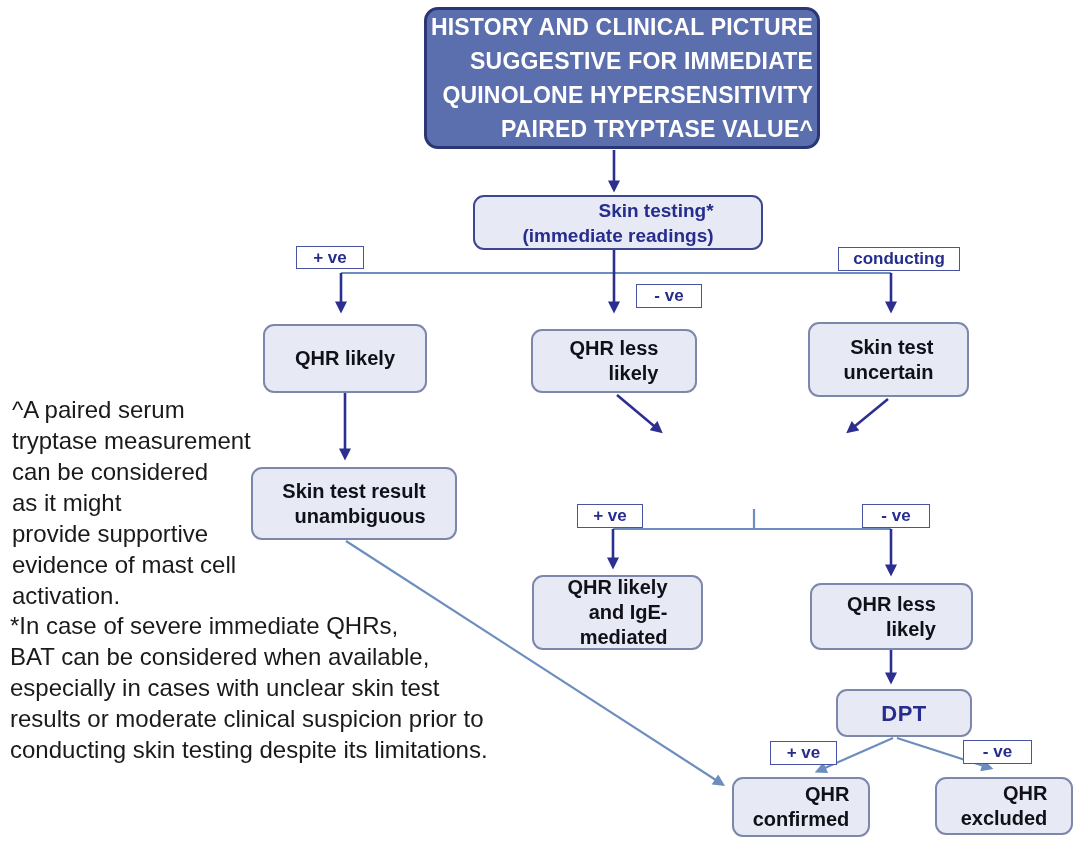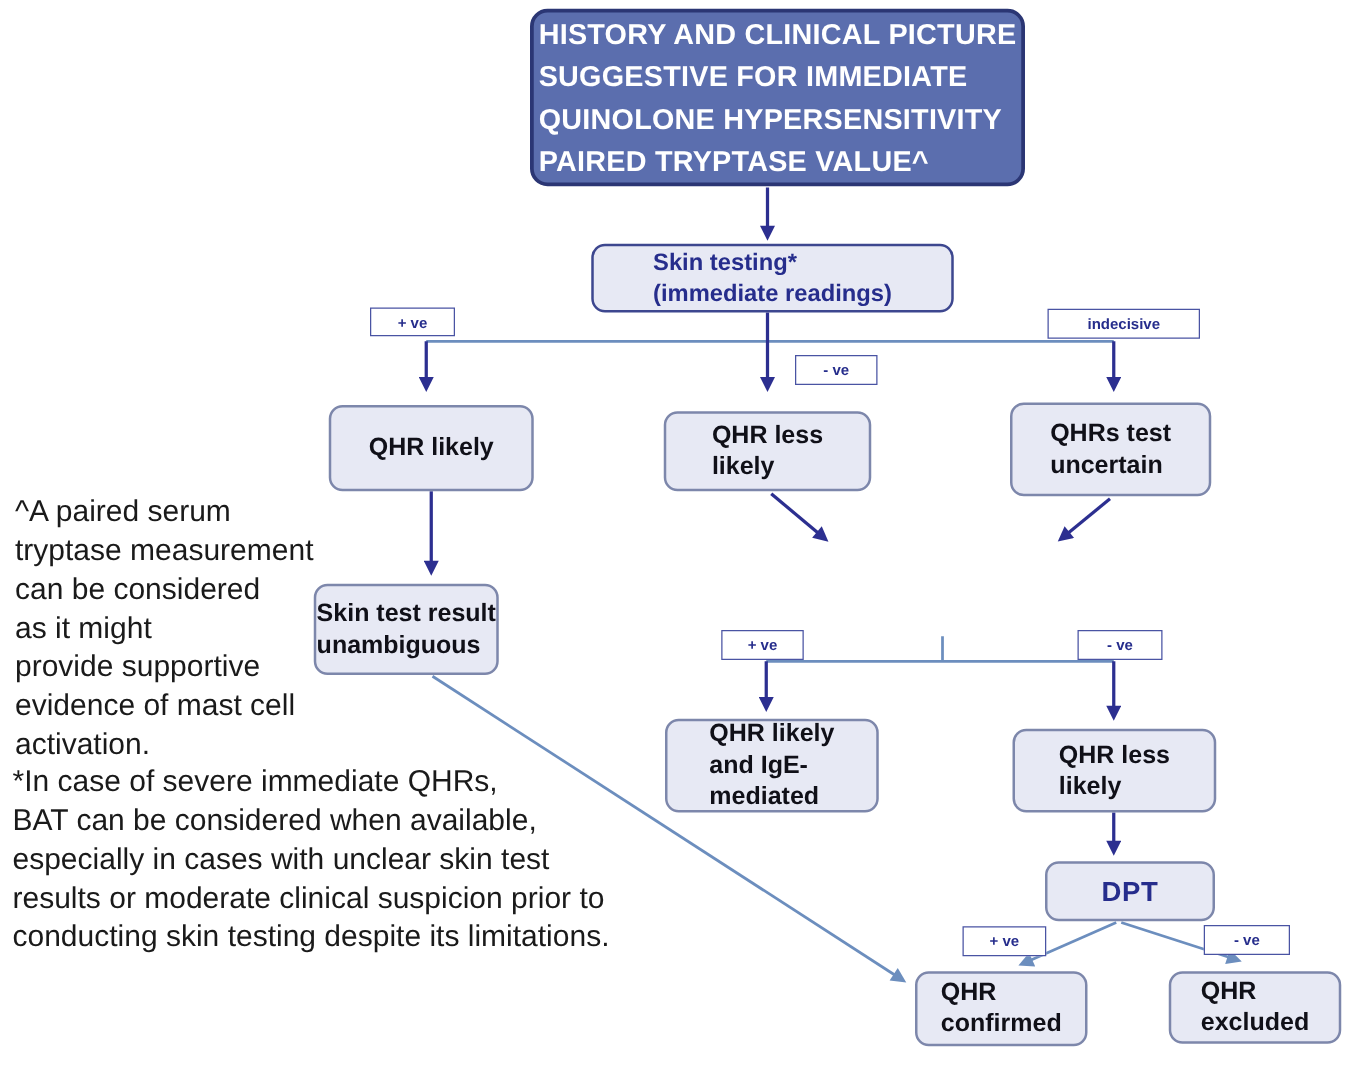--- a/index.html
+++ b/index.html
@@ -3,37 +3,37 @@
 <meta charset="utf-8">
 <style>
   html,body{margin:0;padding:0;background:#ffffff;}
   .stage{
     position:relative;width:1080px;height:863px;background:#ffffff;overflow:hidden;
     font-family:"Liberation Sans",sans-serif;
   }
   .stage svg{position:absolute;left:0;top:0;}
   .node{
     position:absolute;display:flex;align-items:center;justify-content:center;
-    text-align:left;background:#e7e9f4;border:2px solid #7d87ab;border-radius:11px;
+    text-align:right;background:#e7e9f4;border:2px solid #7d87ab;border-radius:11px;
     font-weight:bold;color:#101018;font-size:20px;line-height:25px;white-space:pre-line;
     box-sizing:border-box;
   }
   .node--header{
     background:#5b6eae;border:3px solid #2b3674;border-radius:14px;color:#ffffff;
     font-size:23px;line-height:34px;letter-spacing:.2px;
   }
   .node--navyborder{border-color:#3d478f;}
   .t-navy{color:#262d8c;}
   .node--skin{font-size:19px;line-height:25px;}
   .node--bat{font-size:26px;letter-spacing:1px;}
   .node--dpt{font-size:22px;letter-spacing:.5px;}
   .elabel{
     position:absolute;display:flex;align-items:center;justify-content:center;
     background:#ffffff;border:1.5px solid #4953a3;color:#262d8c;font-weight:bold;
-    font-size:12px;box-sizing:border-box;white-space:pre;
+    font-size:17px;box-sizing:border-box;white-space:pre;
   }
   .note{
     position:absolute;color:#1a1a1a;font-size:24px;line-height:31px;white-space:pre-line;
   }
 </style>
 </head>
 <body>
 
 <div class="stage">
 
@@ -73,45 +73,45 @@
 PAIRED TRYPTASE VALUE^</div>
 
   <div class="node node--navyborder node--skin t-navy" style="left:473px;top:195px;width:290px;height:55px;">Skin testing*
 (immediate readings)</div>
 
   <div class="node" style="left:263px;top:324px;width:164px;height:69px;">QHR likely</div>
 
   <div class="node" style="left:531px;top:329px;width:166px;height:64px;">QHR less
 likely</div>
 
-  <div class="node" style="left:808px;top:322px;width:161px;height:75px;">QHRs test
+  <div class="node" style="left:808px;top:322px;width:161px;height:75px;">Skin test
 uncertain</div>
 
-  <div class="node" style="left:251px;top:467px;width:148px;height:73px;">Skin test result
+  <div class="node" style="left:251px;top:467px;width:206px;height:73px;">Skin test result
 unambiguous</div>
 
 
   <div class="node" style="left:532px;top:575px;width:171px;height:75px;">QHR likely
 and IgE-
 mediated</div>
 
   <div class="node" style="left:810px;top:583px;width:163px;height:67px;">QHR less
 likely</div>
 
   <div class="node node--dpt t-navy" style="left:836px;top:689px;width:136px;height:48px;">DPT</div>
 
   <div class="node" style="left:732px;top:777px;width:138px;height:60px;">QHR
 confirmed</div>
 
   <div class="node" style="left:935px;top:777px;width:138px;height:58px;">QHR
 excluded</div>
 
   <div class="elabel" style="left:296px;top:246px;width:68px;height:23px;">+ ve</div>
   <div class="elabel" style="left:636px;top:284px;width:66px;height:24px;">- ve</div>
-  <div class="elabel" style="left:838px;top:247px;width:122px;height:24px;">indecisive</div>
+  <div class="elabel" style="left:838px;top:247px;width:122px;height:24px;">conducting</div>
   <div class="elabel" style="left:577px;top:504px;width:66px;height:24px;">+ ve</div>
   <div class="elabel" style="left:862px;top:504px;width:68px;height:24px;">- ve</div>
   <div class="elabel" style="left:770px;top:741px;width:67px;height:24px;">+ ve</div>
   <div class="elabel" style="left:963px;top:740px;width:69px;height:24px;">- ve</div>
 
   <div class="note" style="left:12px;top:394px;width:280px;">^A paired serum
 tryptase measurement
 can be considered
 as it might
 provide supportive

